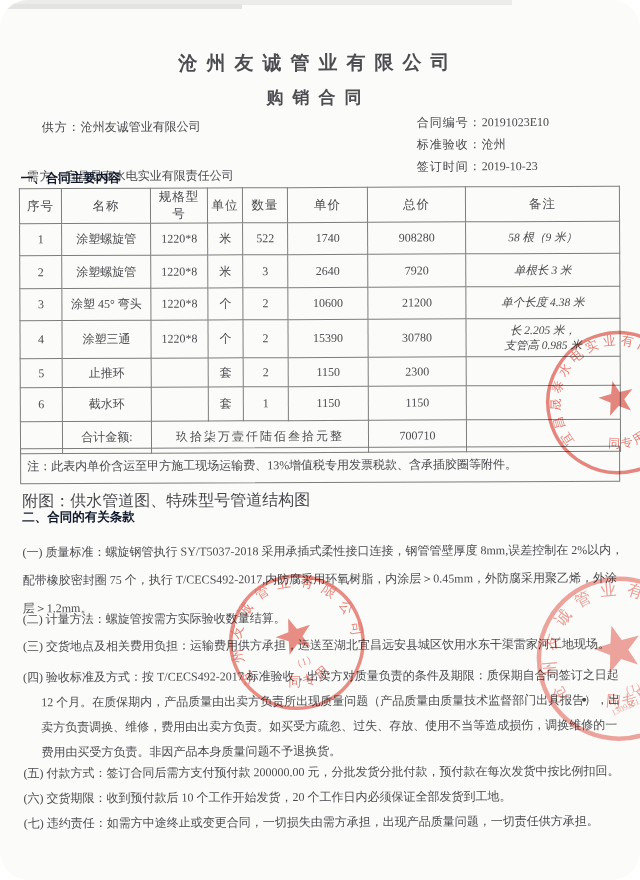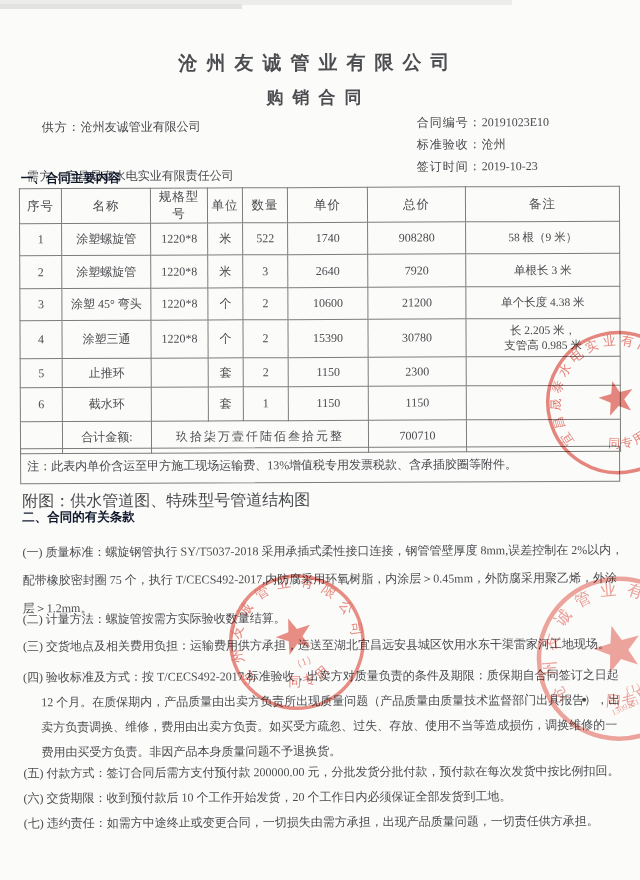--- a/index.html
+++ b/index.html
@@ -1,19 +1,20 @@
 <!DOCTYPE html>
 <html><head>
 <meta charset="utf-8">
 <style>
   html,body{margin:0;padding:0;}
   .page{
     position:relative; width:640px; height:880px; overflow:hidden;
     background:#fbfbf9; font-family:"Liberation Serif","DejaVu Serif",serif;
     color:#45464a;
+    border-radius:28px;
   }
   .scan-band-1{position:absolute;left:0;top:0;width:512px;height:5px;background:#ececea;}
   .scan-band-2{position:absolute;left:0;top:4px;width:242px;height:5px;background:#e3e3e1;}
   .content{position:absolute;inset:0;transform:rotate(-0.25deg);}
   .title-company{
     position:absolute;left:0;top:50px;width:100%;text-align:center;margin:0;
     font-size:19px;font-weight:600;letter-spacing:9px;color:#4c4d51;
   }
   .title-doc{
     position:absolute;left:0;top:86px;width:100%;text-align:center;margin:0;
@@ -31,21 +32,21 @@
   .sec2{left:22px;top:508px;}
   table.goods{
     position:absolute;left:20px;top:187px;width:600px;border-collapse:collapse;
     font-size:12px;color:#4a4b4f;table-layout:fixed;
   }
   table.goods td,table.goods th{
     border:1px solid #7d7d7b;text-align:center;vertical-align:middle;
     padding:0 2px;font-weight:normal;overflow:hidden;
   }
   table.goods th{font-size:12.5px;letter-spacing:1px;}
-  .remark-cell{font-size:11.5px;white-space:pre-line;line-height:15px;}
+  .remark-cell{font-size:11.5px;white-space:pre-line;line-height:15px;font-style:italic;}
   .amount-cn{letter-spacing:2px;}
   .note-box{
     position:absolute;left:20px;top:447px;width:600px;height:36px;
     border:1px solid #7d7d7b;display:flex;align-items:center;
     font-size:12px;color:#47484c;padding:0 6px;box-sizing:border-box;white-space:nowrap;
   }
   .attachment-line{position:absolute;left:22px;top:490px;font-size:16px;white-space:nowrap;color:#47484c;}
   .term{position:absolute;left:22px;width:606px;font-size:12px;color:#4b4c50;}
   .term .line{white-space:nowrap;}
   .t1{top:537px;} .t1 .line{line-height:28px;}

